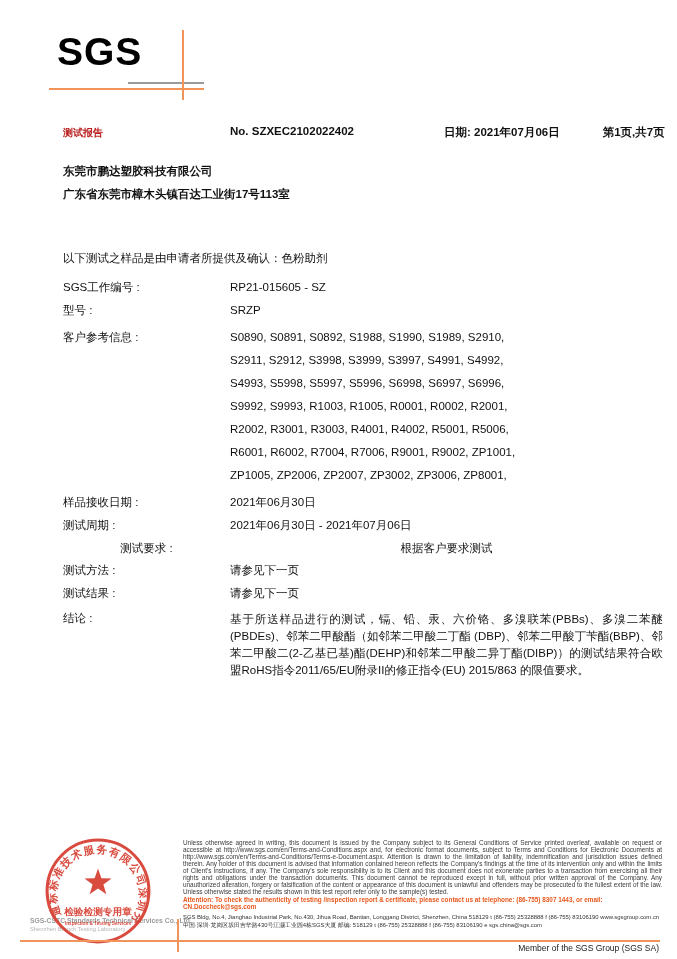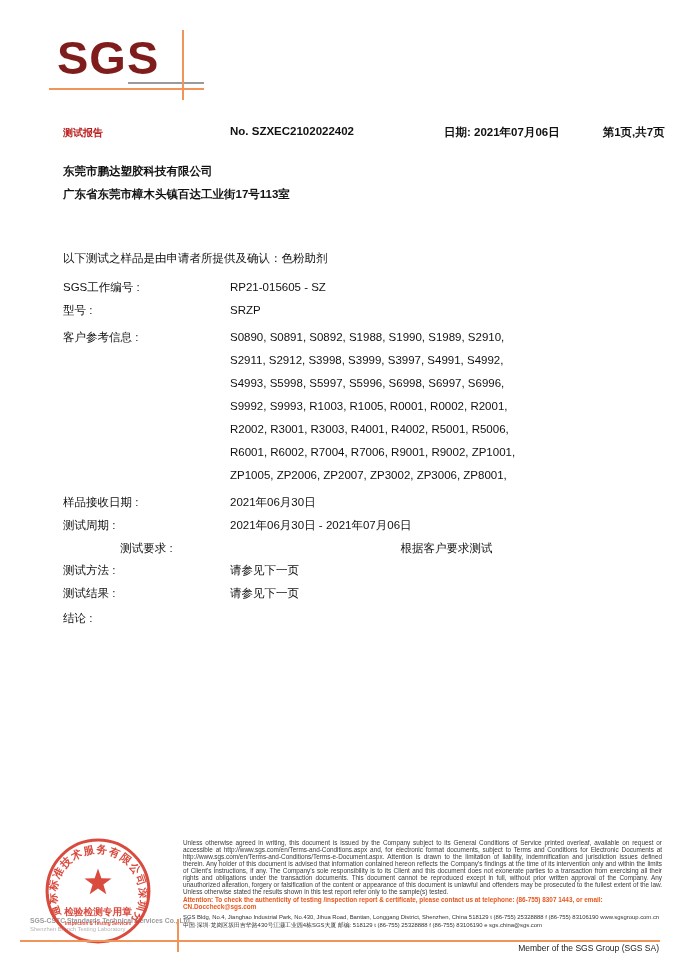--- a/index.html
+++ b/index.html
@@ -1,22 +1,22 @@
 <!DOCTYPE html>
 <html><head>
 <meta charset="utf-8">
 <style>
   * { margin:0; padding:0; box-sizing:border-box; -webkit-text-size-adjust:none; }
   html,body { background:#e8e8e8; }
   body { font-family:"Liberation Sans","DejaVu Sans",sans-serif; color:#222; }
   .page { position:relative; width:677px; height:959px; background:#ffffff; margin:0 auto; overflow:hidden; }
 
   
-  .logo-text { position:absolute; left:57px; top:30px; font-size:47px; font-weight:bold;
-               color:#7f1d1d; letter-spacing:1px; font-family:"Liberation Sans",sans-serif; }
+  .logo-text { position:absolute; left:57px; top:30px; font-size:39px; font-weight:bold;
+               color:#000000; letter-spacing:1px; font-family:"Liberation Sans",sans-serif; }
   .logo-underline-gray { position:absolute; left:128px; top:82px; width:76px; height:2px; background:#9a9a9a; }
   .logo-hline { position:absolute; left:49px; top:88px; width:155px; height:2px; background:#f0945a; }
   .logo-vline { position:absolute; left:182px; top:30px; width:2px; height:70px; background:#f0945a; }
 
   .title-row { position:absolute; left:63px; top:122px; width:600px; }
   .doc-title { display:inline-block; font-size:10px; font-weight:bold; color:#b91c1c; }
   .report-no { position:absolute; left:167px; top:3px; font-size:11.5px; font-weight:bold; color:#111;text-align:right; }
   .date-page { position:absolute; left:352px; top:3px; font-size:11.5px; font-weight:bold; color:#111; white-space:nowrap; }
   .date-page span { margin-right:14px;margin-left:29px; }
 
@@ -117,20 +117,21 @@
       <div class="fvalue">请参见下一页</div>
     </div>
 
     <div class="frow">
       <div class="flabel">测试结果 :</div>
       <div class="fvalue">请参见下一页</div>
     </div>
 
     <div class="frow conclusion">
       <div class="flabel">结论 :</div>
+      <div class="fvalue">基于所送样品进行的测试，镉、铅、汞、六价铬、多溴联苯(PBBs)、多溴二苯醚(PBDEs)、邻苯二甲酸酯（如邻苯二甲酸二丁酯 (DBP)、邻苯二甲酸丁苄酯(BBP)、邻苯二甲酸二(2-乙基已基)酯(DEHP)和邻苯二甲酸二异丁酯(DIBP)）的测试结果符合欧盟RoHS指令2011/65/EU附录II的修正指令(EU) 2015/863 的限值要求。</div>
     </div>
   </div>
 
   <div class="lab-lines">
     <div class="lab-l1">SGS-CSTC Standards Technical Services Co., Ltd.</div>
     <div class="lab-l2">Shenzhen Branch Testing Laboratory</div>
   </div>
 
   <svg class="stamp" viewBox="0 0 110 110">
     <circle cx="55" cy="55" r="50" fill="none" stroke="#d63c2f" stroke-width="3"></circle>

